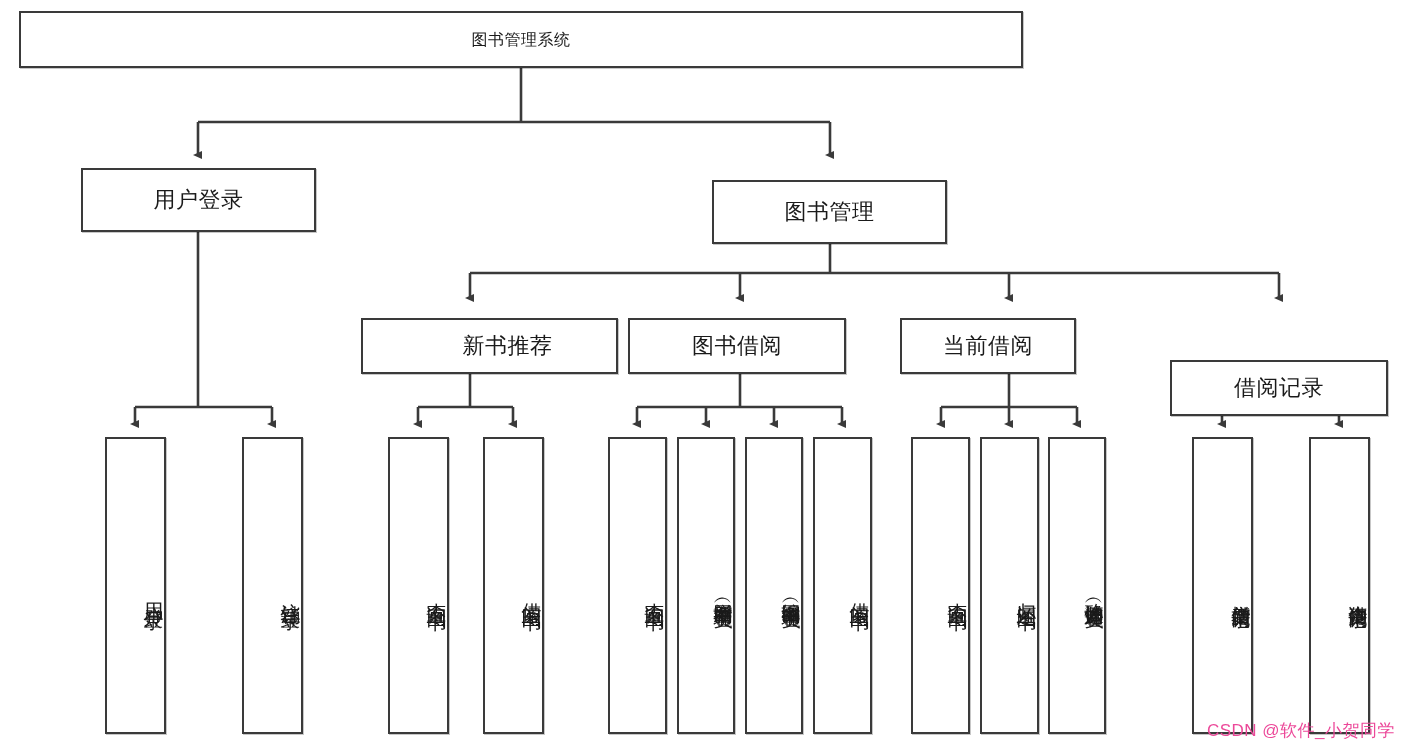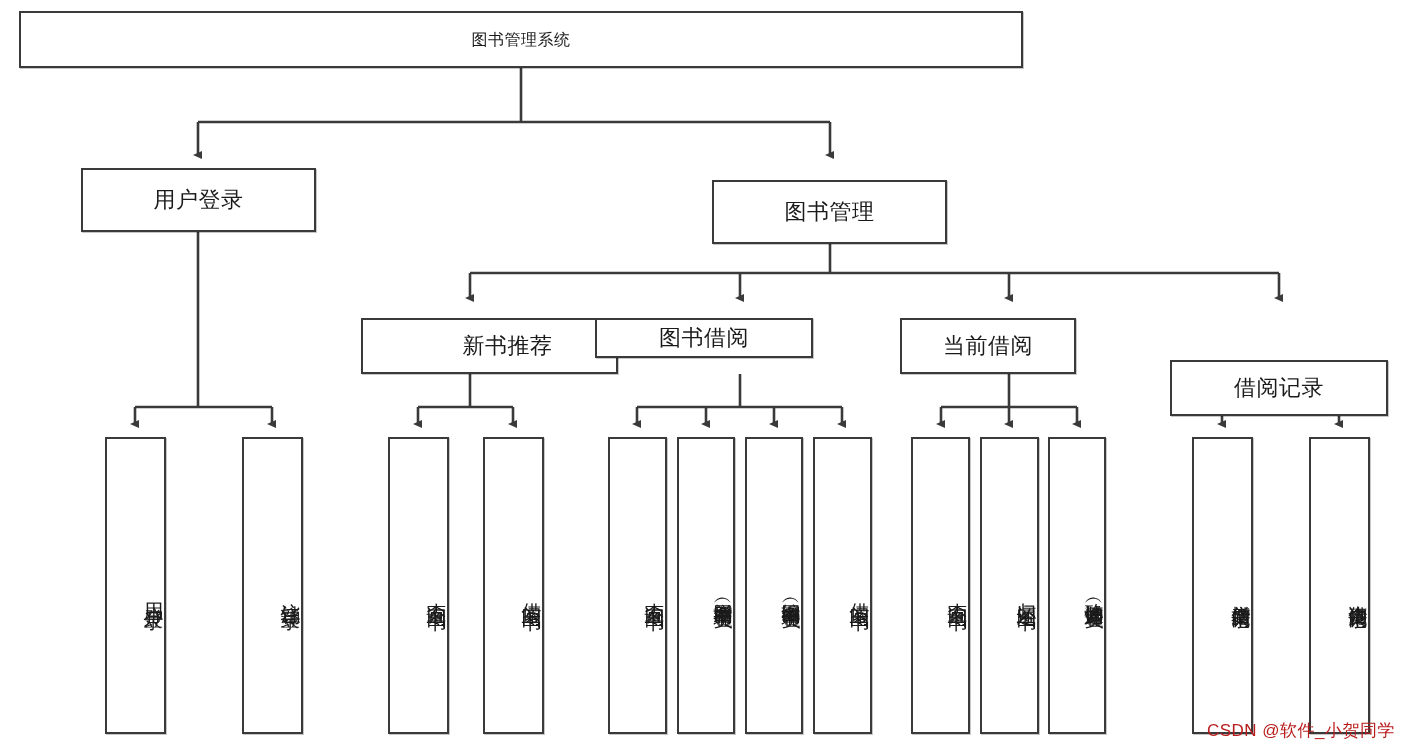--- a/index.html
+++ b/index.html
@@ -58,21 +58,21 @@
     top: 0;
     width: 1405px;
     height: 747px;
     pointer-events: none;
   }
   .watermark {
     position: absolute;
     right: 10px;
     bottom: 5px;
     font-size: 17px;
-    color: #b91c1c;
+    color: #ec4899;
     letter-spacing: 0.5px;
     white-space: nowrap;
   }
 </style>
 </head>
 <body>
 
 <div id="canvas">
 
   <svg id="edges" viewBox="0 0 1405 747" xmlns="http://www.w3.org/2000/svg">
@@ -124,21 +124,21 @@
       <path d="M1339,407 L1339,424" marker-end="url(#arrow)"></path>
     </g>
   </svg>
 
   <div class="node horiz root" style="left:19px; top:11px; width:1004px; height:57px;">图书管理系统</div>
 
   <div class="node horiz" style="left:81px; top:168px; width:235px; height:64px;">用户登录</div>
   <div class="node horiz" style="left:712px; top:168px; width:235px; height:64px;margin-top:12px;">图书管理</div>
 
   <div class="node horiz" style="left:361px; top:318px; width:257px; height:56px;padding-left:36px;">新书推荐</div>
-  <div class="node horiz" style="left:595px; top:318px; width:218px; height:40px;">图书借阅</div>
+  <div class="node horiz" style="left:628px; top:318px; width:218px; height:56px;">图书借阅</div>
   <div class="node horiz" style="left:900px; top:318px; width:176px; height:56px;">当前借阅</div>
   <div class="node horiz" style="left:1170px; top:318px; width:218px; height:56px;margin-top:42px;">借阅记录</div>
 
   <div class="node vert" style="left:105px; top:437px; width:61px; height:297px;">用户登录</div>
   <div class="node vert" style="left:242px; top:437px; width:61px; height:297px;">注销登录</div>
 
   <div class="node vert" style="left:388px; top:437px; width:61px; height:297px;">查询图书</div>
   <div class="node vert" style="left:483px; top:437px; width:61px; height:297px;">借阅图书</div>
 
   <div class="node vert" style="left:608px; top:437px; width:59px; height:297px;">查询图书</div>

